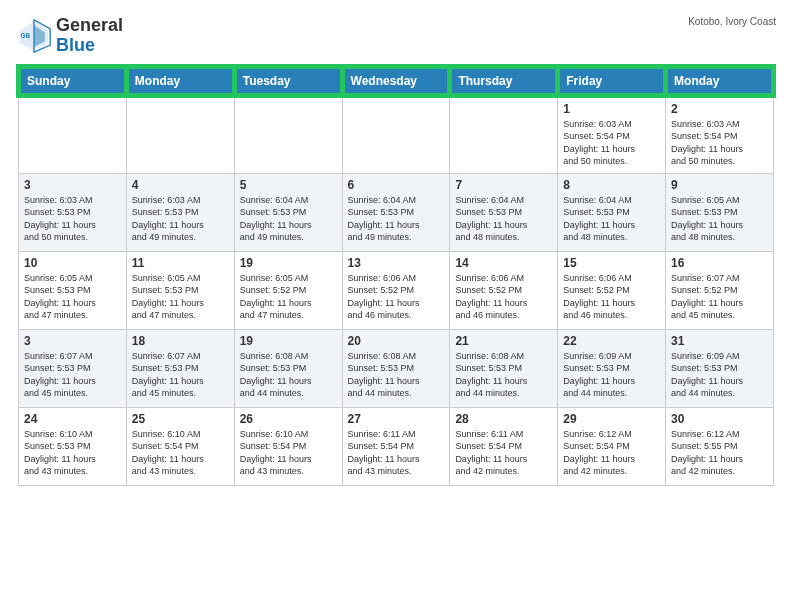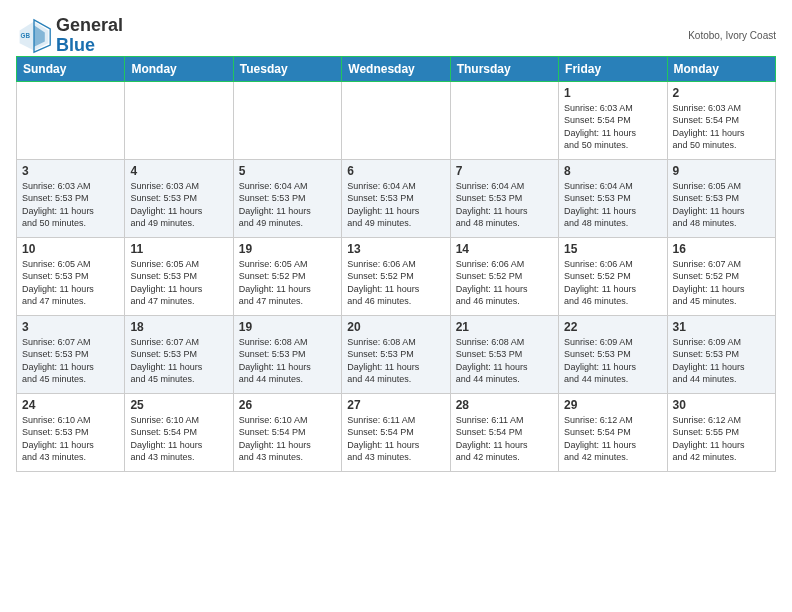--- a/index.html
+++ b/index.html
@@ -6,22 +6,22 @@
     body {
       font-family: Arial, sans-serif;
       background: #fff;
       width: 792px;
       min-height: 612px;
       padding: 16px;
     }
     .header {
       display: flex;
       justify-content: space-between;
-      align-items: center;
-      margin-bottom: 0;
+      align-items: flex-start;
+      margin-bottom: 8px;
     }
     .logo {
       display: flex;
       align-items: center;
       gap: 4px;
     }
     .logo-text {
       font-size: 18px;
       font-weight: bold;
       line-height: 1.1;
@@ -46,21 +46,21 @@
       width: 100%;
       border-collapse: collapse;
     }
     .calendar th {
       background: #2980b9;
       color: white;
       font-size: 12px;
       font-weight: bold;
       padding: 5px 6px;
       text-align: left;
-      border: 1px solid #22c55e;
+      border: 5px solid #22c55e;
     }
     .calendar td {
       border: 1px solid #ccc;
       vertical-align: top;
       padding: 4px 5px;
       font-size: 9.5px;
       color: #333;
       width: calc(100% / 7);
       height: 78px;
     }

